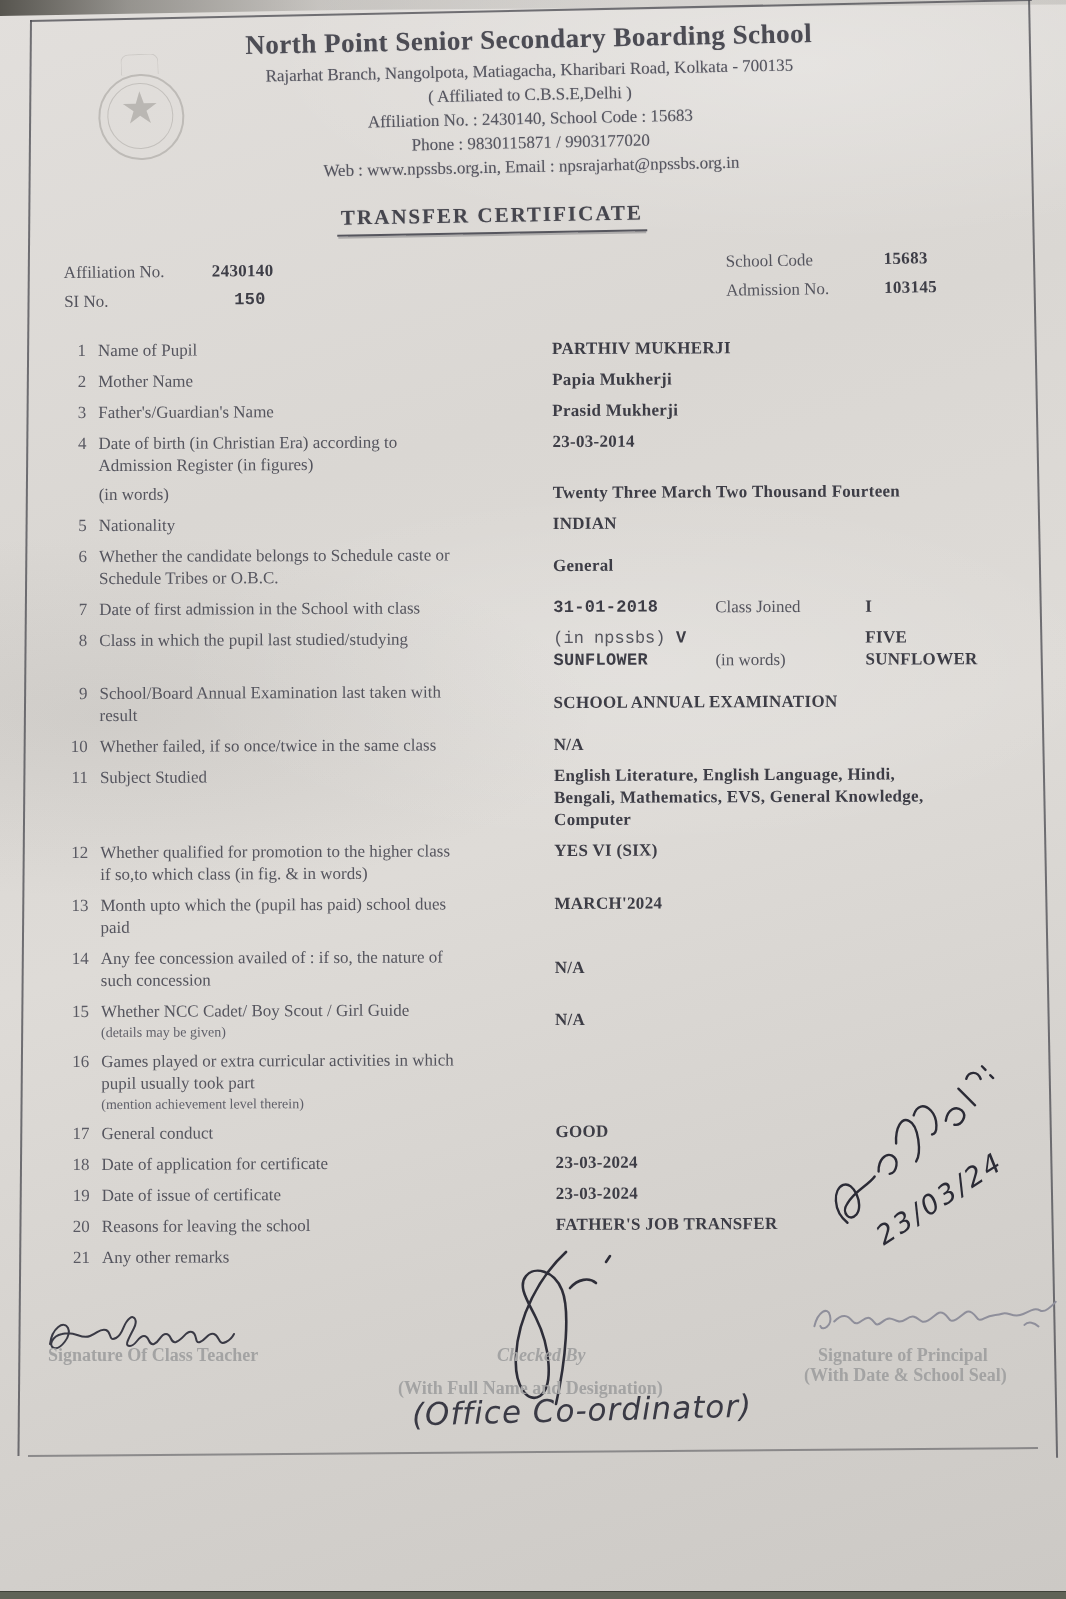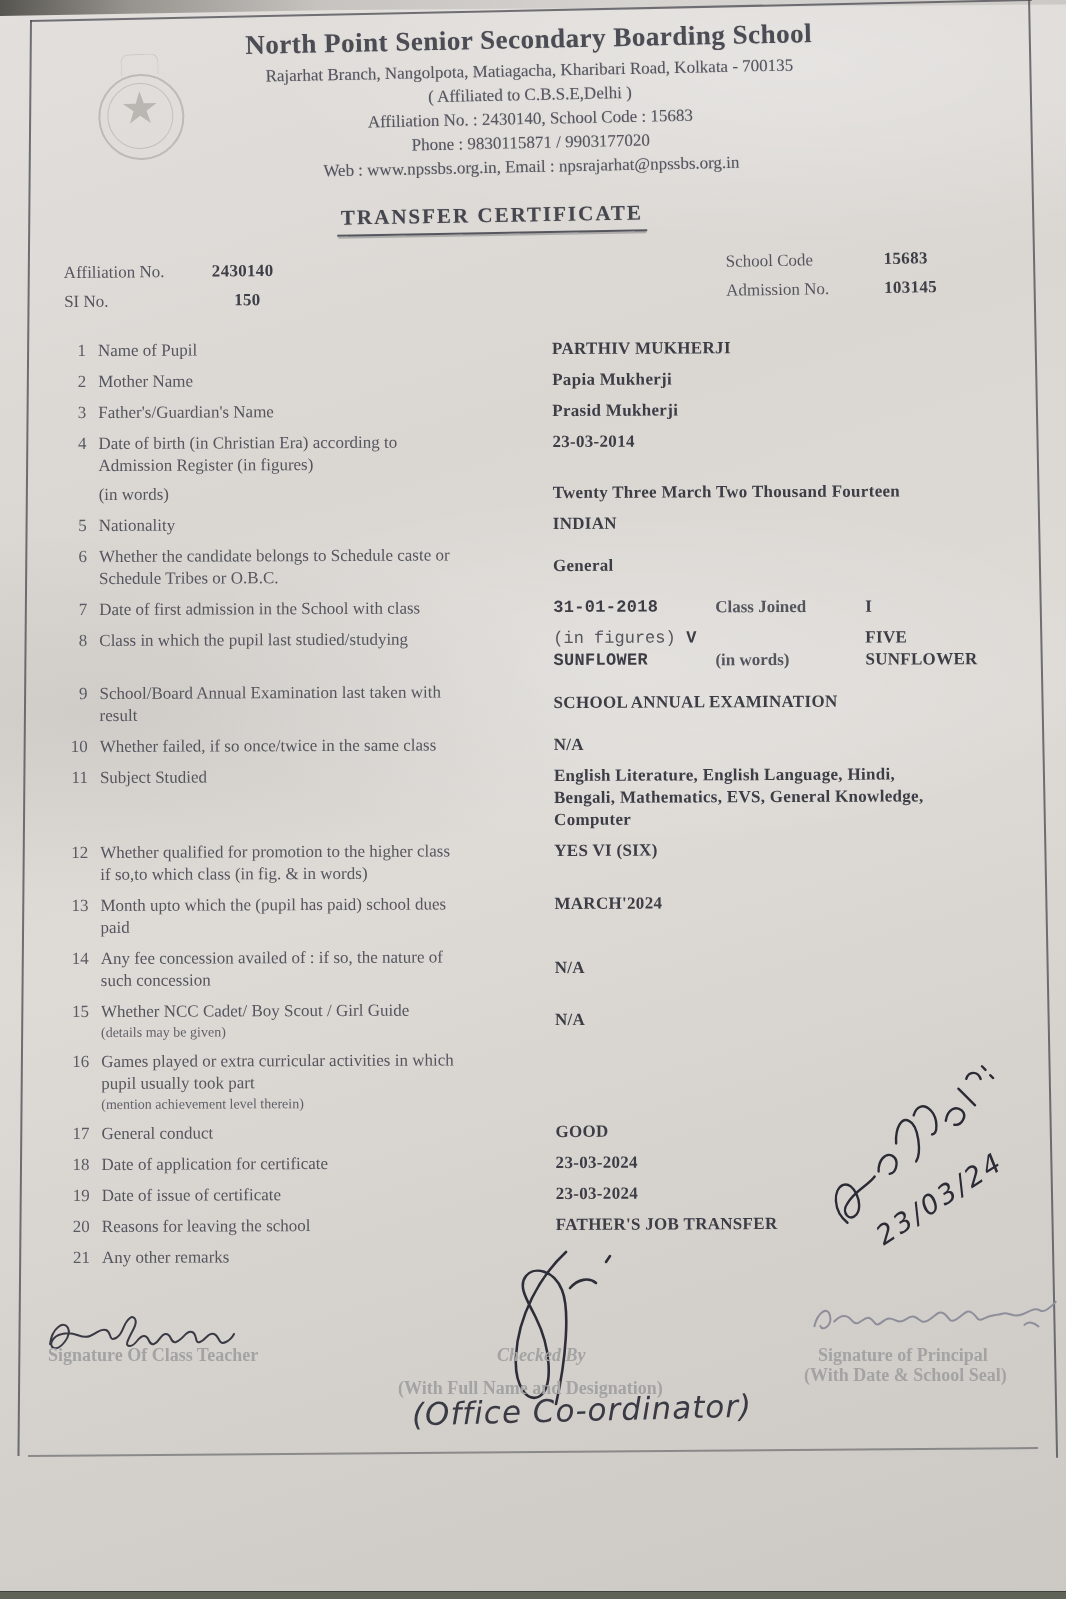--- a/index.html
+++ b/index.html
@@ -60,21 +60,21 @@
   .tc-num{flex:none;width:30px;text-align:right;margin-right:12px;color:#5a5a63;}
   .tc-label{flex:none;width:452px;}
   .tc-label .lline{white-space:nowrap;}
   .tc-note{font-size:14px;line-height:19px;color:#60606a;}
   .tc-value{font-weight:bold;color:#3d3d46;letter-spacing:.3px;padding-left:2px;}
   .tc-value.vcenter{align-self:center;}
   .tc-value .vline{white-space:nowrap;}
   .tc-value .plain{font-weight:normal;color:#55555e;letter-spacing:0;}
   .tc-multi{display:flex;align-items:flex-start;}
   .tc-multi .c1{flex:none;width:162px;font-family:Liberation Mono, monospace;}
-  .tc-multi .c2{flex:none;width:150px;font-weight:bold;}
+  .tc-multi .c2{flex:none;width:150px;}
   .tc-multi .words-label{margin-top:22px;}
 
   
   .sigline{position:absolute;font-size:18px;font-weight:bold;color:#a3a3a3;white-space:nowrap;}
   .sig-svg{position:absolute;}
   .office-hand{position:absolute;left:396px;top:1392px;width:372px;text-align:center;
     font-family:"DejaVu Sans",sans-serif;font-style:italic;font-size:31px;color:#3a3a45;
     transform:rotate(-1.5deg);letter-spacing:1px;white-space:nowrap;}
   .diag-sig{position:absolute;left:826px;top:1096px;width:250px;height:150px;transform:rotate(-33deg);}
   .diag-date{font-family:"DejaVu Sans",sans-serif;font-style:italic;font-size:27px;color:#2b2b36;
@@ -111,21 +111,21 @@
   <span class="soft">TRANSFER CERTIFICATE</span>
 </div>
 
 <div class="meta meta-left">
   <div class="mrow">
     <span class="mlabel">Affiliation No.</span>
     <span class="mvalue">2430140</span>
   </div>
   <div class="mrow">
     <span class="mlabel">SI No.</span>
-    <span class="mvalue" style="padding-left:22px;">150</span>
+    <span class="mvalue" style="padding-left:22px;font-family:Liberation Mono, monospace;">150</span>
   </div>
 </div>
 
 <div class="meta meta-right">
   <div class="mrow">
     <span class="mlabel">School Code</span>
     <span class="mvalue">15683</span>
   </div>
   <div class="mrow">
     <span class="mlabel">Admission No.</span>
@@ -196,21 +196,21 @@
         <span>I</span>
       </div>
     </div>
     <div class="tc-row">
       <span class="tc-num">8</span>
       <div class="tc-label">
         <div class="lline">Class in which the pupil last studied/studying</div>
       </div>
       <div class="tc-value tc-multi">
         <span class="c1">
-          <div class="vline"><span class="plain">(in figures)</span> <span>V</span></div>
+          <div class="vline"><span class="plain">(in npssbs)</span> <span>V</span></div>
           <div class="vline">SUNFLOWER</div>
         </span>
         <span class="c2 plain words-label">(in words)</span>
         <span>
           <div class="vline">FIVE</div>
           <div class="vline">SUNFLOWER</div>
         </span>
       </div>
     </div>
     <div class="tc-row">

